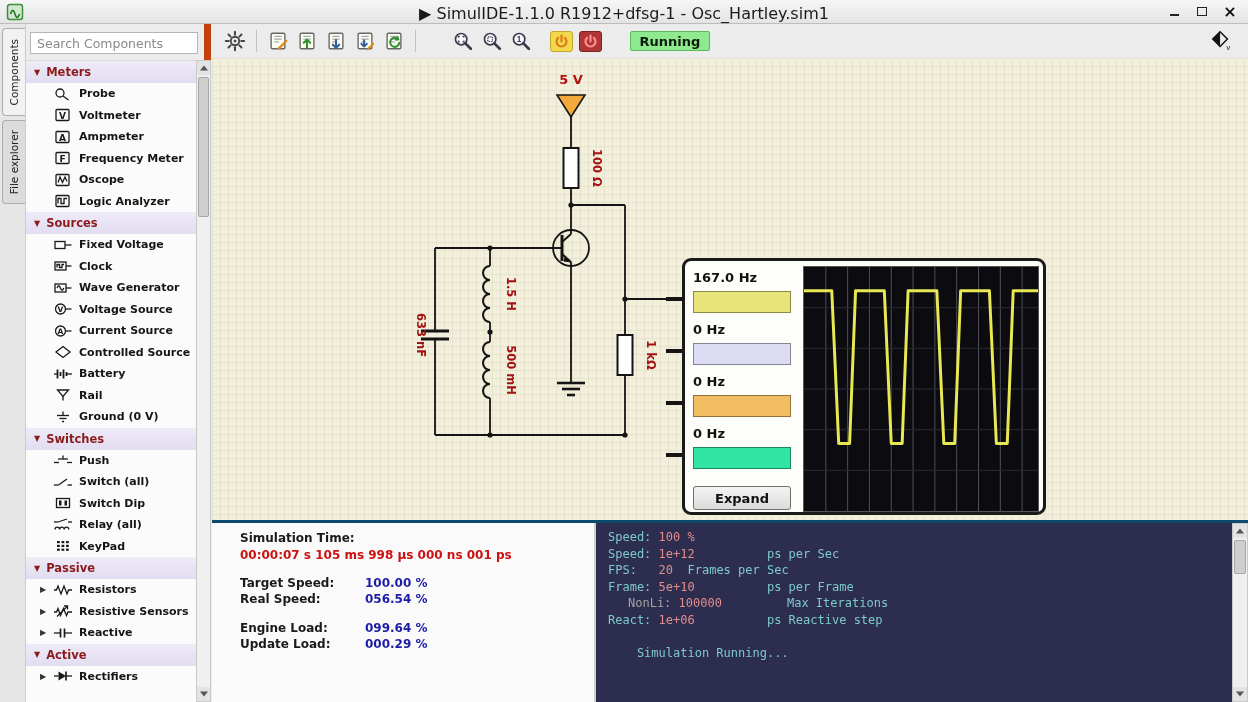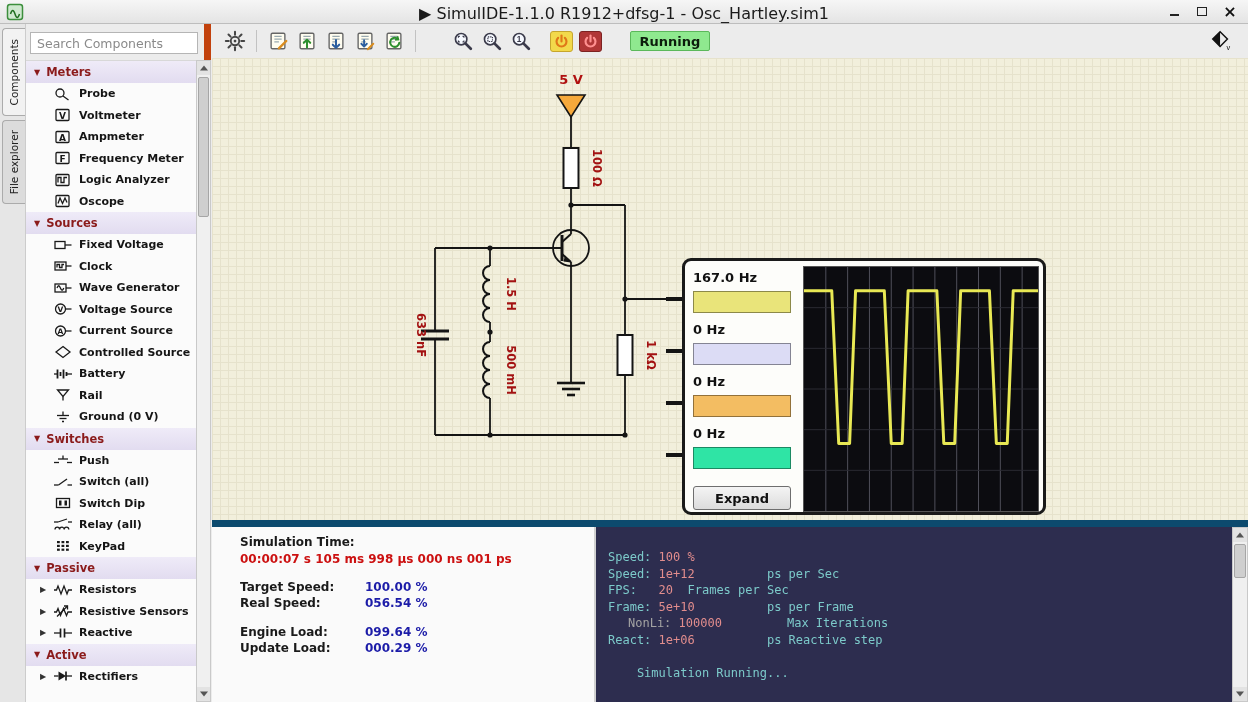--- a/index.html
+++ b/index.html
@@ -144,36 +144,36 @@
   }
   #scope {
     position:absolute; left:118px; top:5px; width:236px; height:246px;
     background:#0c0c10; border:1px solid #555;
   }
   #scope svg { width:100%; height:100%; display:block; }
 
   
   #bottom {
     position:absolute; left:212px; top:520px; width:1036px; height:182px;
-    border-top:7px solid #0c4a6e; background:#fafafa;
+    border-top:3px solid #0c4a6e; background:#fafafa;
   }
   #stats {
     position:absolute; left:0; top:0; width:384px; height:100%;
     background:#fafafa; border-right:2px solid #d0d0d0;
     padding:8px 0 0 28px; font-size:12px;
   }
   .stat-title { font-weight:bold; }
   .stat-time { color:#cc1111; font-weight:bold; margin-top:3px; }
   .stat-group { margin-top:13px; }
   .stat-row { display:flex; height:16px; align-items:center; }
   .stat-label { font-weight:bold; width:125px; }
   .stat-value { color:#1c1ca8; font-weight:bold; }
   #console {
     position:absolute; left:384px; top:0; width:636px; height:100%;
-    padding:22px 12px; overflow:hidden;
+    padding:6px 12px; overflow:hidden;
     font-family:"DejaVu Sans Mono","Liberation Mono",monospace;
     font-size:12px; line-height:16.5px;
   }
   .console-line { white-space:pre; min-height:16.5px; }
   #console-scrollbar { left:1020px; top:0; width:16px; height:100%; }
   #console-scrollbar .sb-thumb { top:2px; height:34px; }
 </style>
 </head>
 <body>
 
@@ -256,36 +256,36 @@
             <text x="9.5" y="10.5" text-anchor="middle" font-size="9" font-weight="bold" fill="#1a1a1a">F</text>
           </svg>
         </span>
         <span class="item-label">Frequency Meter</span>
       </div>
       <div class="item-row">
         <span class="item-icon">
           <svg viewBox="0 0 20 14">
             <g stroke="#1a1a1a" fill="none" stroke-width="1.3">
               <rect x="3" y="1.5" width="13" height="11" rx="1"></rect>
+              <polyline points="5,9.5 7,4 9.5,9.5 12,4 14,8.5"></polyline>
+            </g>
+          </svg>
+        </span>
+        <span class="item-label">Oscope</span>
+      </div>
+      <div class="item-row">
+        <span class="item-icon">
+          <svg viewBox="0 0 20 14">
+            <g stroke="#1a1a1a" fill="none" stroke-width="1.3">
+              <rect x="3" y="1.5" width="13" height="11" rx="1"></rect>
               <polyline points="5,9.5 5,4.5 8,4.5 8,9.5 11,9.5 11,4.5 14,4.5"></polyline>
             </g>
           </svg>
         </span>
         <span class="item-label">Logic Analyzer</span>
-      </div>
-      <div class="item-row">
-        <span class="item-icon">
-          <svg viewBox="0 0 20 14">
-            <g stroke="#1a1a1a" fill="none" stroke-width="1.3">
-              <rect x="3" y="1.5" width="13" height="11" rx="1"></rect>
-              <polyline points="5,9.5 7,4 9.5,9.5 12,4 14,8.5"></polyline>
-            </g>
-          </svg>
-        </span>
-        <span class="item-label">Oscope</span>
       </div>
       <div class="cat-row">
         <span class="cat-arrow">▼</span>
         <span class="cat-label">Sources</span>
       </div>
       <div class="item-row">
         <span class="item-icon">
           <svg viewBox="0 0 20 14">
             <g stroke="#1a1a1a" fill="none" stroke-width="1.3">
               <rect x="2" y="3.5" width="10" height="7"></rect>

